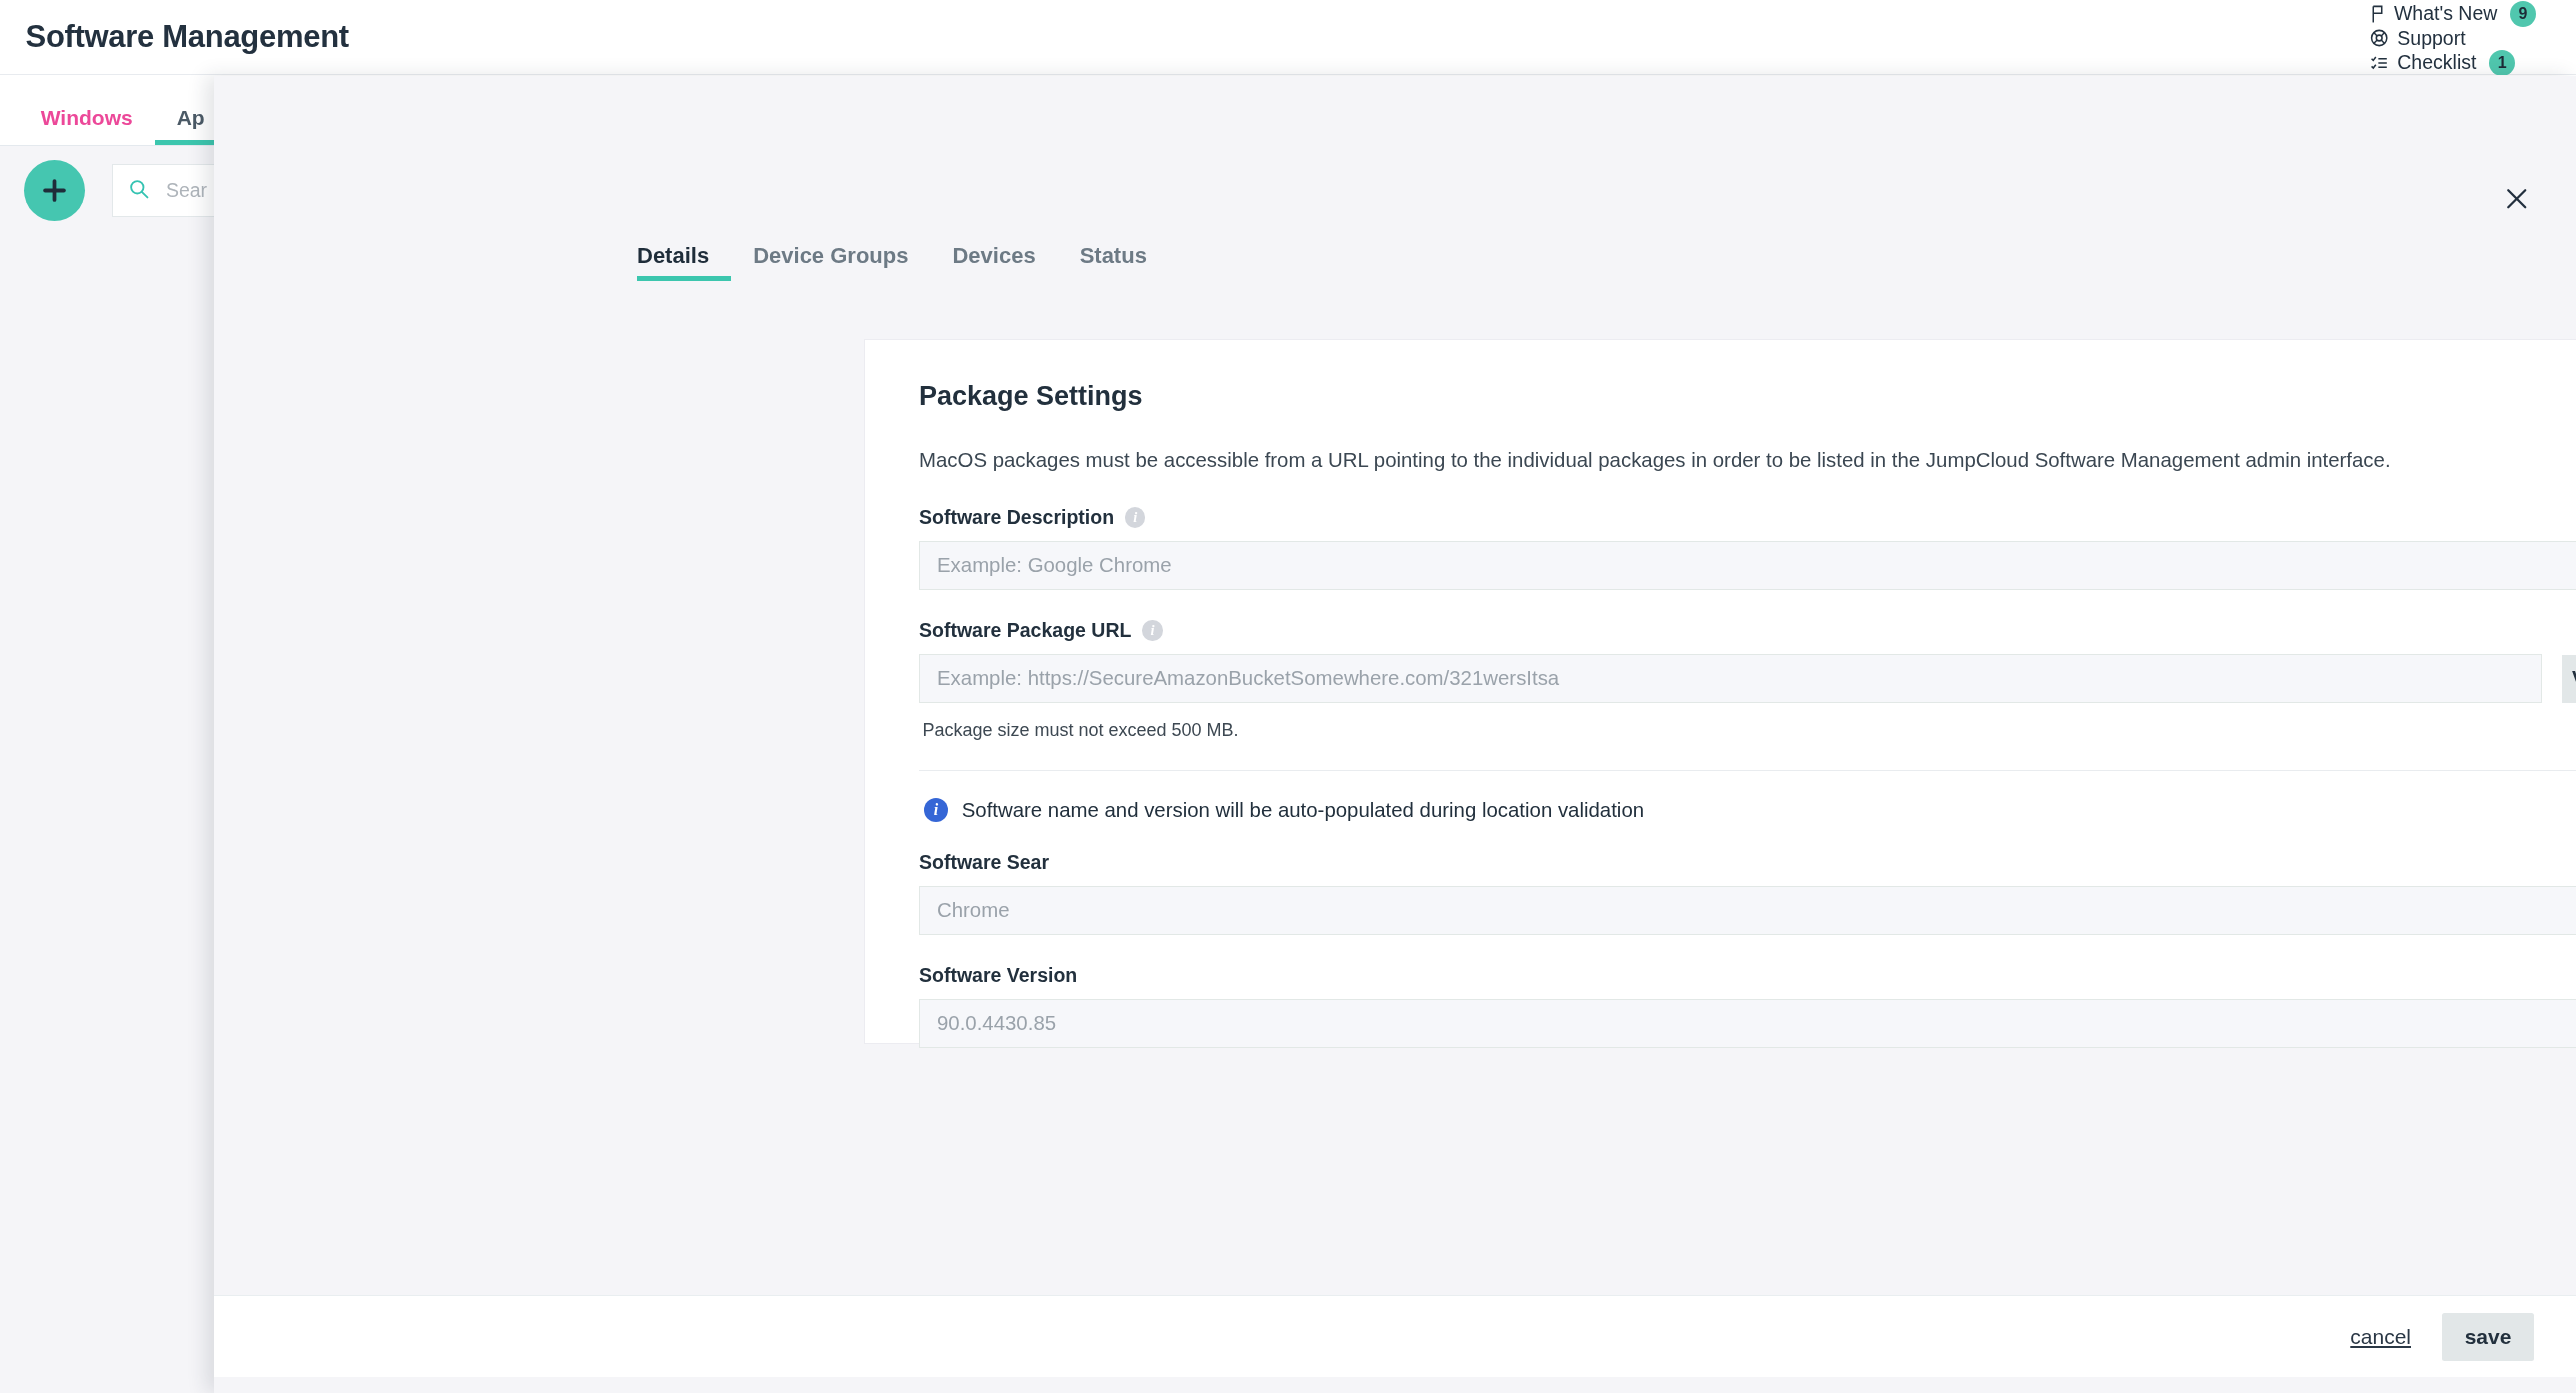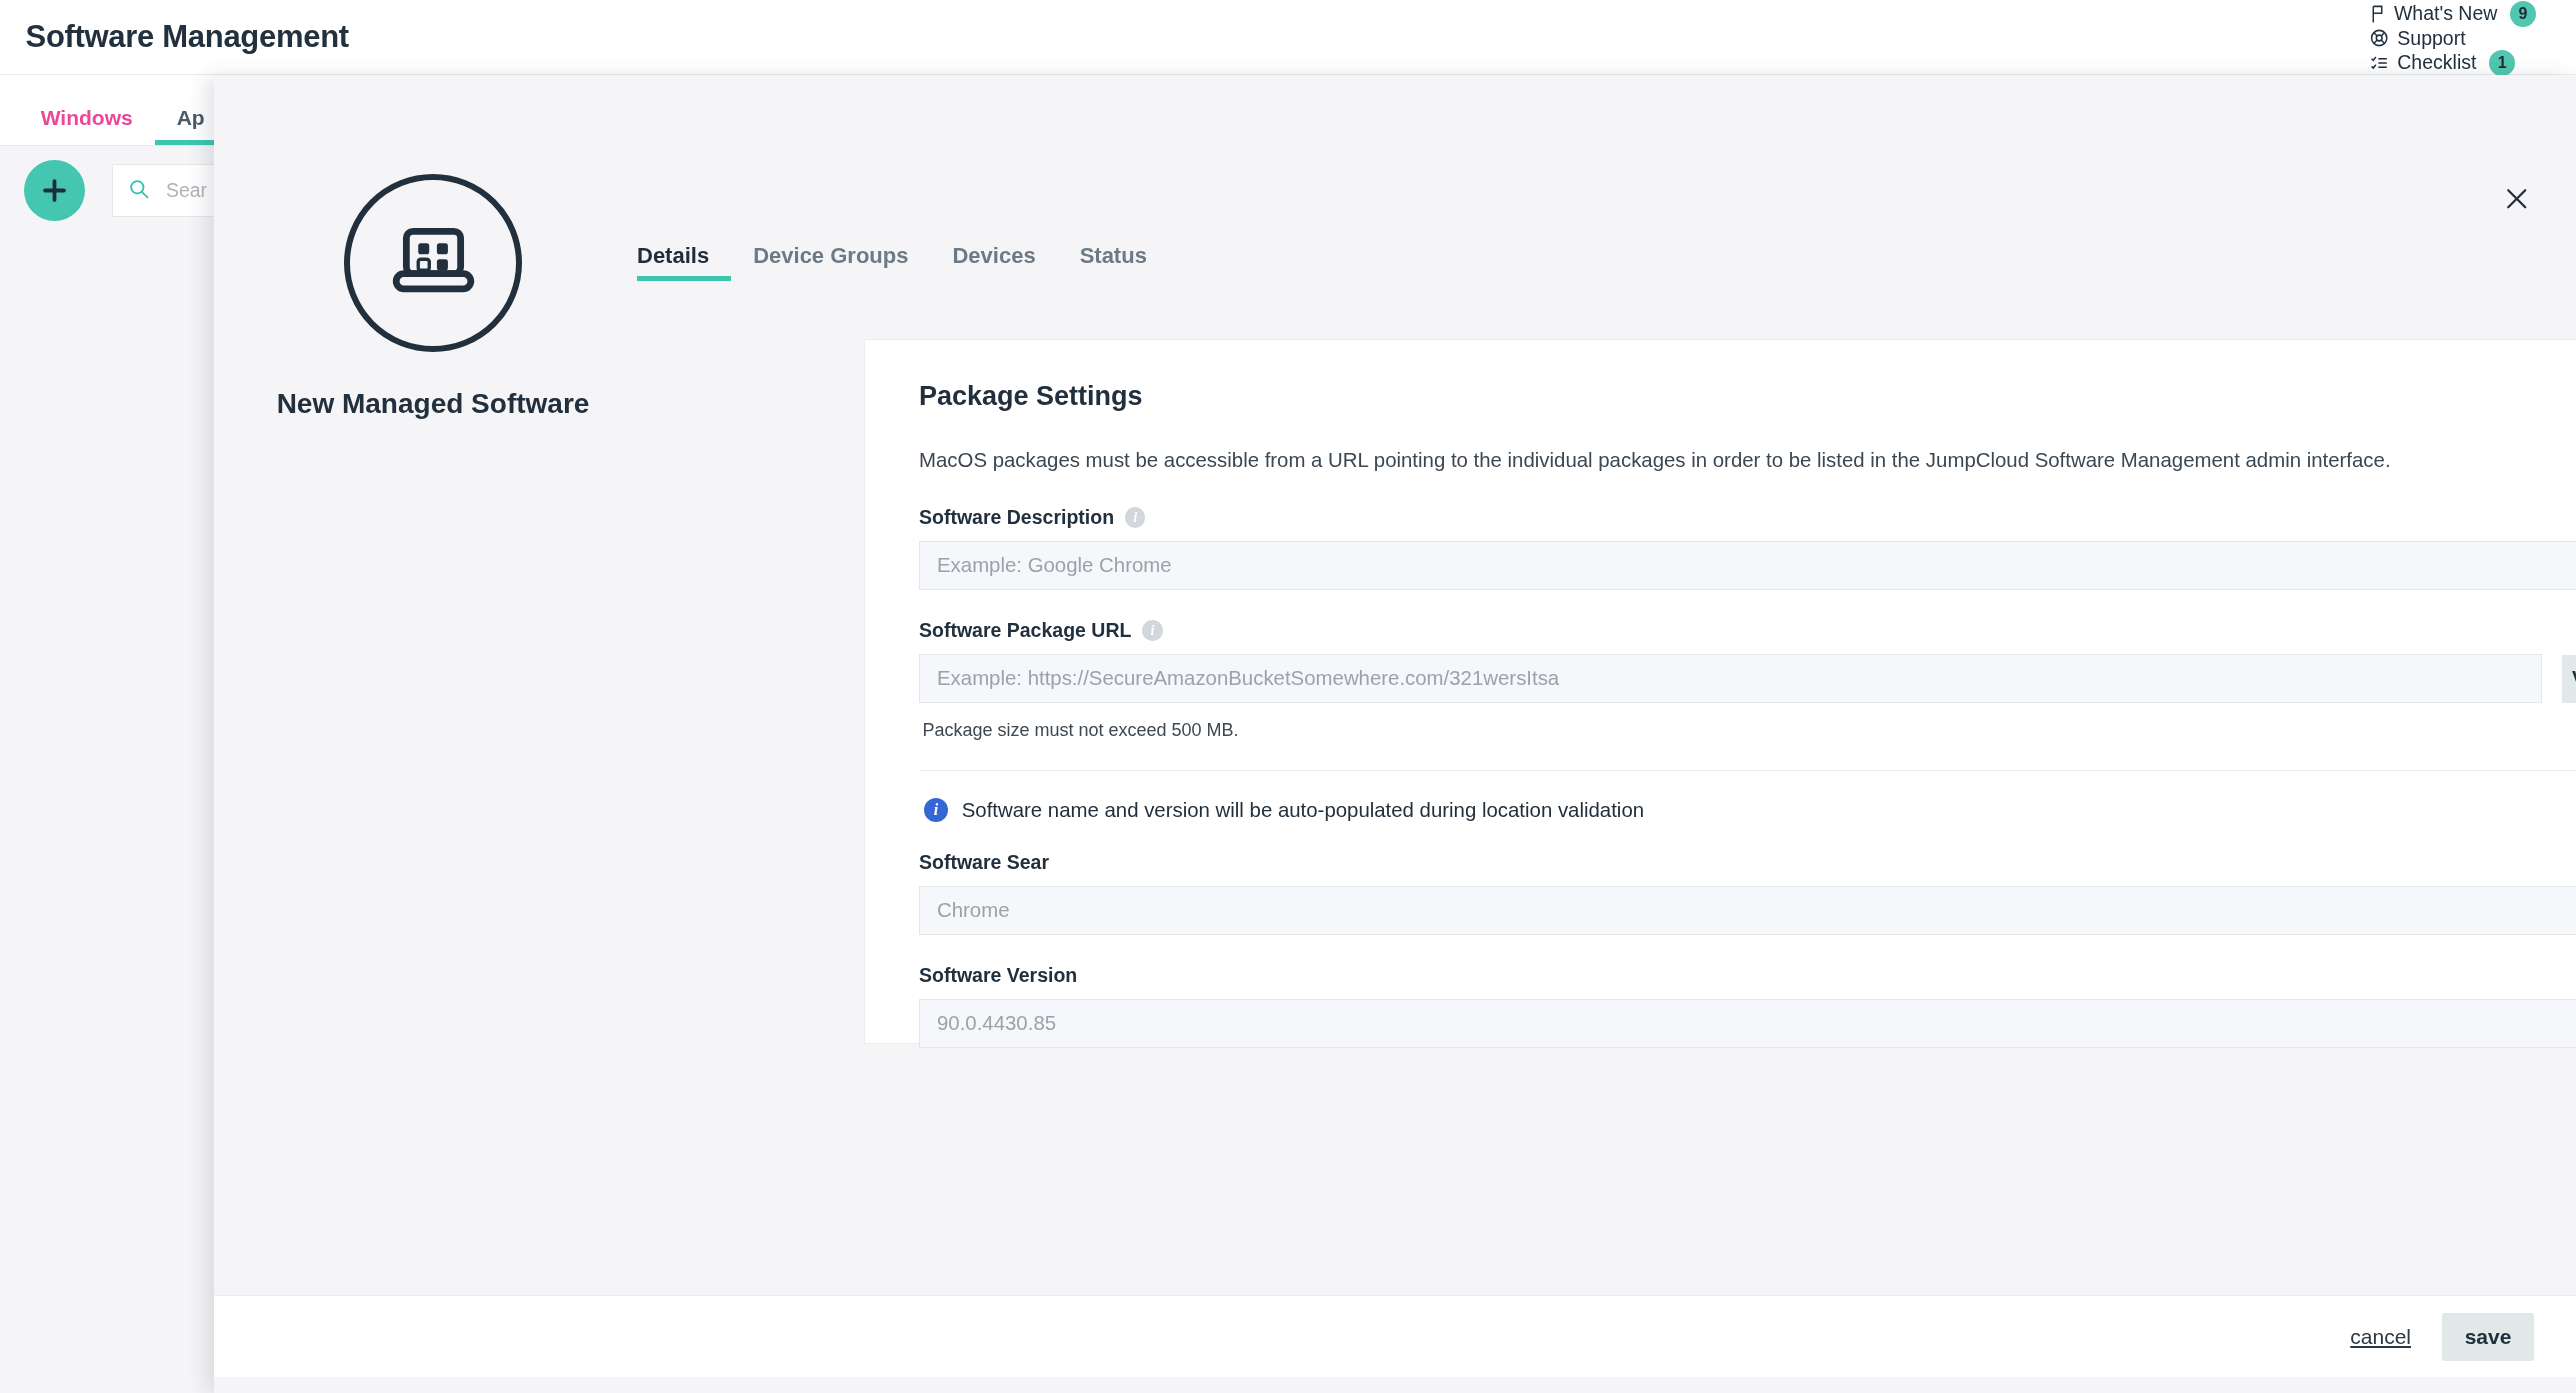--- a/index.html
+++ b/index.html
@@ -337,33 +337,20 @@
 
   <div class="modal">
 
     <div class="modal-close">
       <svg width="25.5" height="25.5" viewBox="0 0 30 30" stroke="#222f3e" stroke-width="2.6" stroke-linecap="round">
         <line x1="5" y1="5" x2="25" y2="25"></line>
         <line x1="25" y1="5" x2="5" y2="25"></line>
       </svg>
     </div>
 
-    <div class="modal-left">
-      <div class="icon-circle">
-        <svg width="95" height="85" viewBox="0 0 112 100" fill="none">
-          <rect x="24" y="12" width="64" height="50" rx="8" stroke="#22303d" stroke-width="8"></rect>
-          <rect x="38" y="26" width="13" height="13" rx="3" fill="#22303d"></rect>
-          <rect x="60" y="26" width="13" height="13" rx="3" fill="#22303d"></rect>
-          <rect x="38" y="45" width="13" height="13" rx="3" stroke="#22303d" stroke-width="4"></rect>
-          <rect x="60" y="45" width="13" height="13" rx="3" fill="#22303d"></rect>
-          <rect x="12" y="62" width="88" height="18" rx="9" stroke="#22303d" stroke-width="8"></rect>
-        </svg>
-      </div>
-      <div class="modal-left-title">New Managed Software</div>
-    </div>
 
     <div class="modal-tabs">
       <div class="mtab active">Details</div>
       <div class="mtab">Device Groups</div>
       <div class="mtab">Devices</div>
       <div class="mtab">Status</div>
     </div>
 
     <div class="card">
       <div class="card-title">Package Settings</div>

